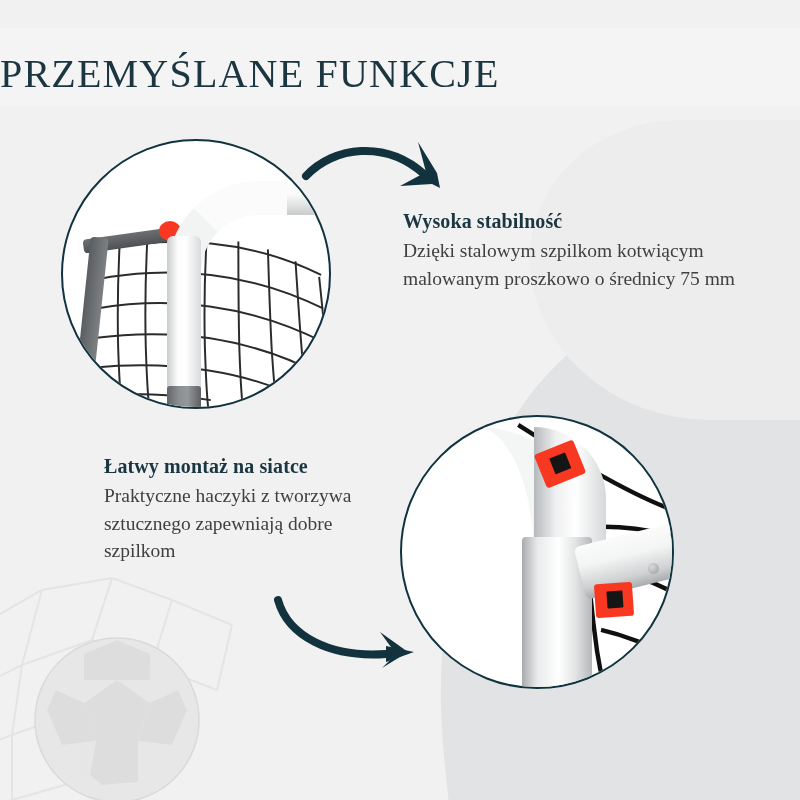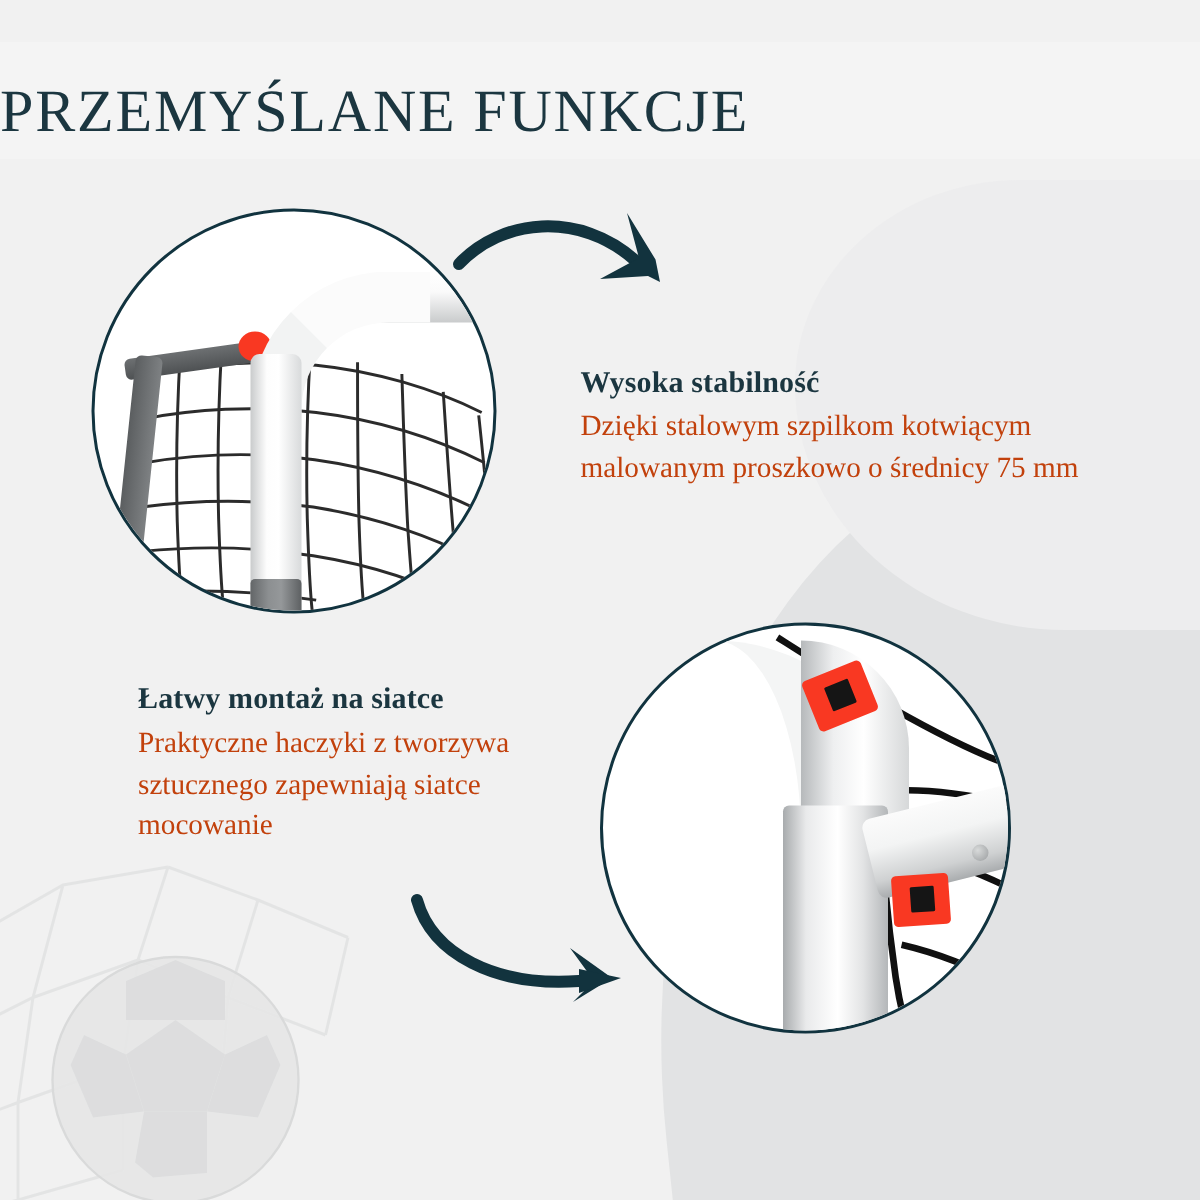--- a/index.html
+++ b/index.html
@@ -219,24 +219,24 @@
     line-height: 1.25;
     margin-bottom: 3px;
     color: #1b3640;
     letter-spacing: .1px;
   }
   .feature p {
     font-family: "Liberation Serif", serif;
     font-weight: 400;
     font-size: 19.5px;
     line-height: 1.42;
-    color: #c2410c;
-  }
-  #feature-stability { left: 387px; top: 209px; width: 390px; margin-top: 34px; }
-  #feature-mounting  { left: 92px;  top: 454px; width: 290px; }
+    color: #404040;
+  }
+  #feature-stability { left: 403px; top: 209px; width: 390px; }
+  #feature-mounting  { left: 104px;  top: 454px; width: 290px; }
 
   
   #watermark {
     position: absolute;
     left: -18px;
     bottom: -20px;
     width: 260px;
     height: 250px;
     opacity: .5;
   }
@@ -350,16 +350,16 @@
     <path d="M118 54 L146 60 L118 70 Z" fill="#12333e"></path>
   </svg>
 
   <div class="feature" id="feature-stability">
     <h2>Wysoka stabilność</h2>
     <p>Dzięki stalowym szpilkom kotwiącym malowanym proszkowo o średnicy 75 mm</p>
   </div>
 
   <div class="feature" id="feature-mounting">
     <h2>Łatwy montaż na siatce</h2>
-    <p>Praktyczne haczyki z tworzywa sztucznego zapewniają siatce mocowanie</p>
+    <p>Praktyczne haczyki z tworzywa sztucznego zapewniają dobre szpilkom</p>
   </div>
 
 </div>
 
 </body></html>

